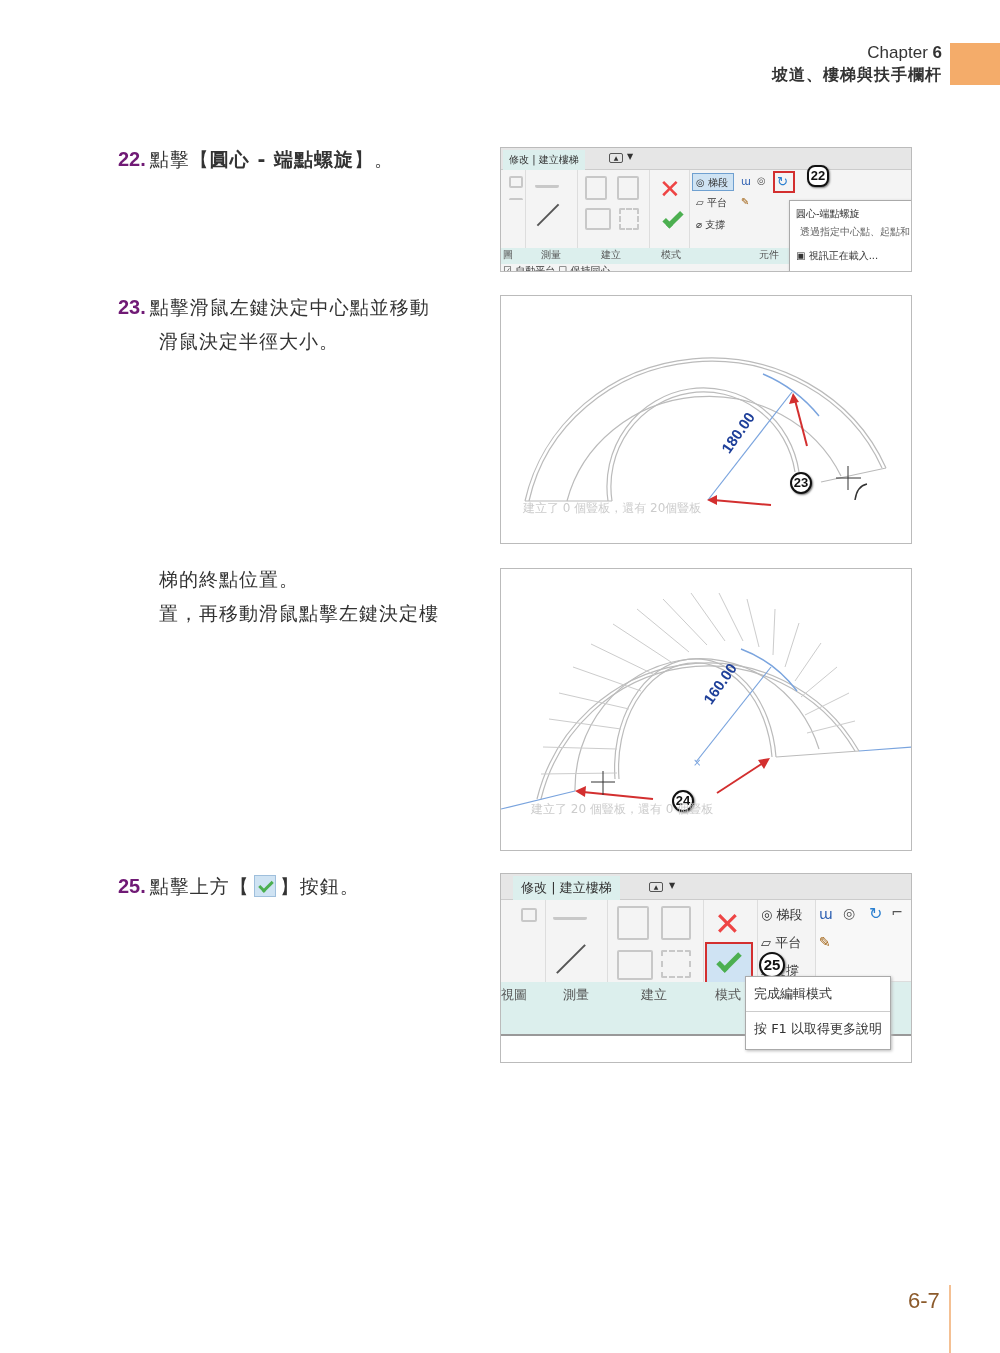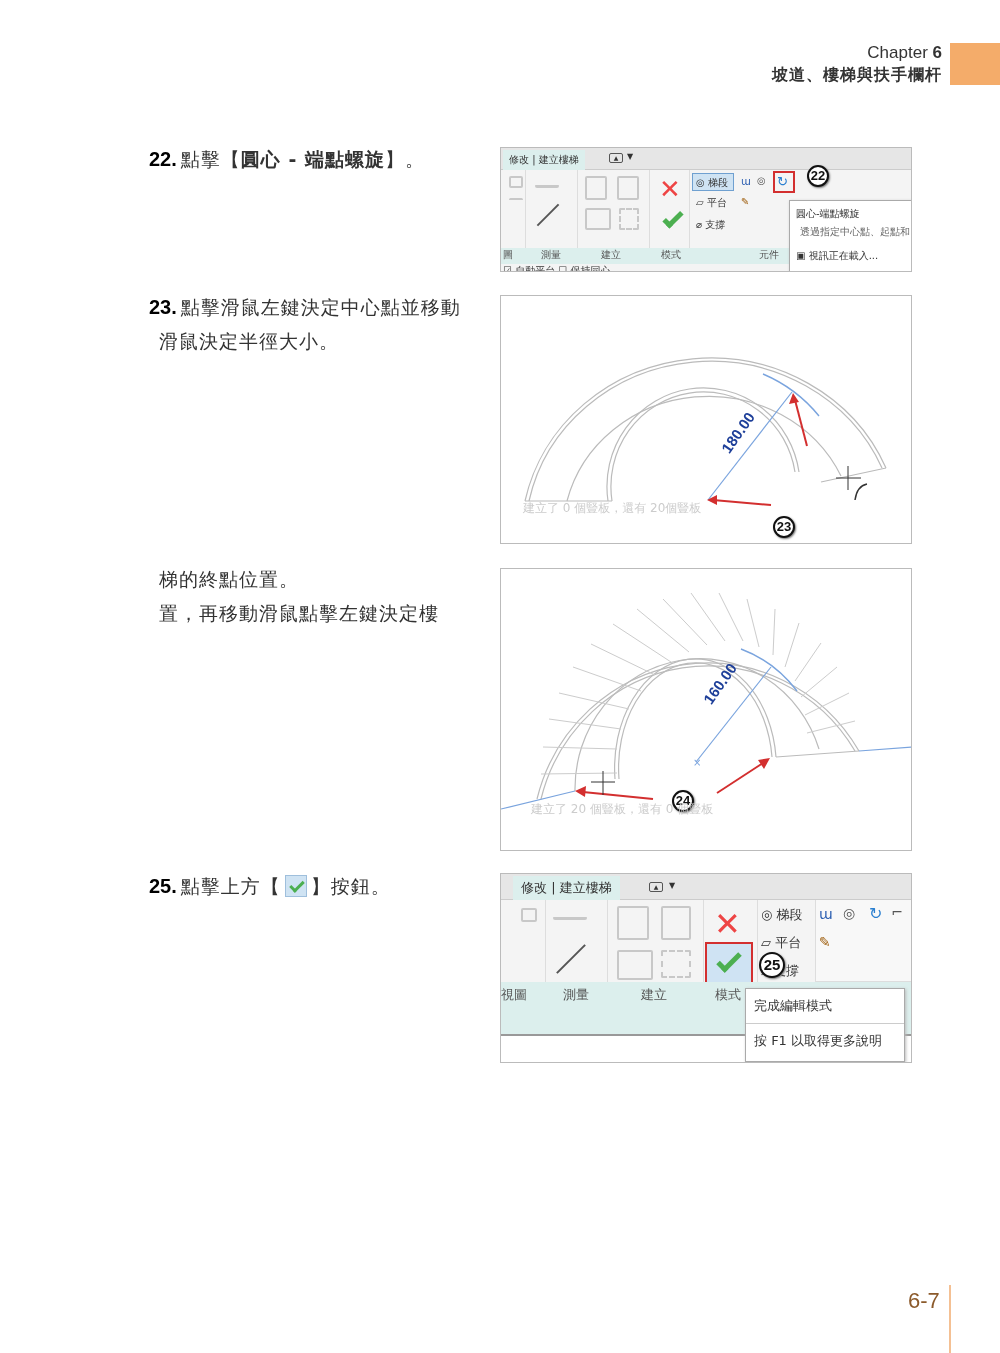--- a/index.html
+++ b/index.html
@@ -4,21 +4,21 @@
 <style>
   * { box-sizing: border-box; margin: 0; padding: 0; }
   body { width: 1000px; height: 1353px; background: #ffffff; position: relative; font-family: "DejaVu Sans", sans-serif; color: #333; overflow: hidden; }
   .header { position: absolute; right: 0; top: 40px; width: 1000px; height: 50px; }
   .chapter-line { position: absolute; right: 58px; top: 3px; font-family: "Liberation Sans", sans-serif; font-size: 17px; color: #333; }
   .chapter-line b { font-weight: bold; }
   .chapter-title { position: absolute; right: 58px; top: 25px; font-size: 16px; font-weight: bold; color: #333; letter-spacing: 1px; }
   .orange-block { position: absolute; right: 0; top: 3px; width: 50px; height: 42px; background: #f4ac6a; }
 
   .step { position: absolute; left: 118px; width: 360px; font-size: 19px; line-height: 34px; color: #333; letter-spacing: 1px; }
-  .step .num { color: #000000; font-weight: bold; font-family: "Liberation Sans", sans-serif; font-size: 20px; margin-right: 4px; letter-spacing: 0; margin-left: 31px; }
+  .step .num { color: #701a75; font-weight: bold; font-family: "Liberation Sans", sans-serif; font-size: 20px; margin-right: 4px; letter-spacing: 0; }
   .step .cont { padding-left: 41px; }
   .step .bold { font-weight: bold; }
   .inline-check { display: inline-block; width: 22px; height: 22px; background: #cfe3f3; border: 1px solid #9fbfdc; vertical-align: -4px; position: relative; margin: 0 4px; }
   .inline-check::after { content: ""; position: absolute; left: 7px; top: 2px; width: 5px; height: 11px; border: solid #4caf50; border-width: 0 3px 3px 0; transform: rotate(45deg); }
 
   .shot { position: absolute; left: 500px; width: 412px; border: 1px solid #bbb; background: #fff; overflow: hidden; }
 
   
   .ribbon-tabs { height: 22px; background: #e6e6e6; position: relative; border-bottom: 1px solid #ccc; }
   .ribbon-tab { position: absolute; left: 2px; top: 2px; height: 20px; padding: 0 6px; background: #dcefed; font-size: 10px; line-height: 20px; color: #333; }
@@ -78,21 +78,21 @@
     <div class="sep" style="left:188px;top:0;height:78px;"></div>
     <div style="position:absolute;left:191px;top:3px;width:42px;height:18px;background:#cfe3f3;border:1px solid #6fa0d0;"></div>
     <div class="small-label" style="left:195px;top:6px;">◎ <span>梯段</span></div>
     <div class="small-label" style="left:195px;top:26px;">▱ <span>平台</span></div>
     <div class="small-label" style="left:195px;top:48px;">⌀ <span>支撐</span></div>
     <div class="small-label" style="left:240px;top:6px;color:#2a5db0;">ɯ</div>
     <div class="small-label" style="left:256px;top:5px;color:#555;">◎</div>
     <div class="small-label" style="left:276px;top:4px;font-size:13px;color:#2a7fd0;">↻</div>
     <div class="redbox" style="left:272px;top:1px;width:22px;height:22px;"></div>
     <div class="small-label" style="left:240px;top:26px;color:#a06010;">✎</div>
-    <div class="badge" style="left:306px;top:-5px;">22</div>
+    <div class="badge" style="left:306px;top:-5px;border-radius:8px;">22</div>
     <div class="panel-labels" style="top:78px;height:16px;">
       <span class="panel-label" style="left:2px;">圖</span>
       <span class="panel-label" style="left:40px;">測量</span>
       <span class="panel-label" style="left:100px;">建立</span>
       <span class="panel-label" style="left:160px;">模式</span>
       <span class="panel-label" style="left:258px;">元件</span>
     </div>
     <div style="position:absolute;left:2px;top:94px;font-size:10px;color:#333;">
       <span>☑</span> <span>自動平台</span>
       <span>☐</span> <span>保持同心</span>
@@ -127,21 +127,21 @@
     <polygon points="206,204 216,199 216,209" fill="#d32f2f"></polygon>
     <line x1="306" y1="150" x2="294" y2="104" stroke="#d32f2f" stroke-width="2"></line>
     <polygon points="292,97 288,108 298,106" fill="#d32f2f"></polygon>
     <g stroke="#333" stroke-width="1">
       <line x1="335" y1="182" x2="360" y2="182"></line>
         <line x1="347" y1="170" x2="347" y2="194"></line>
     </g>
     <path d="M354 204 Q356 190 366 188" stroke="#333" fill="none" stroke-width="1.5"></path>
   </svg>
   <div class="dim-label" style="left:214px;top:128px;transform:rotate(-55deg);">180.00</div>
-  <div class="badge" style="left:272px;top:176px;margin-top:44px;">23</div>
+  <div class="badge" style="left:289px;top:176px;">23</div>
   <div class="canvas-note" style="left:22px;top:204px;">建立了 0 個豎板，還有 20個豎板</div>
 </div>
 
 <div class="step" style="top:562px;">
   <div class="cont">梯的終點位置。</div>
   <div class="cont">置，再移動滑鼠點擊左鍵決定樓</div>
 </div>
 
 <div class="shot" style="top:568px; height:283px;">
   <svg width="412" height="283">
@@ -229,20 +229,20 @@
     <div class="small-label" style="left:318px;top:34px;font-size:14px;color:#a06010;">✎</div>
     <div class="badge" style="left:258px;top:52px;width:26px;height:26px;line-height:22px;font-size:15px;">25</div>
     <div class="panel-labels" style="top:82px;height:26px;font-size:13px;line-height:26px;">
       <span class="panel-label" style="left:0px;">視圖</span>
       <span class="panel-label" style="left:62px;">測量</span>
       <span class="panel-label" style="left:140px;">建立</span>
       <span class="panel-label" style="left:214px;">模式</span>
     </div>
   </div>
   <div style="position:absolute;left:0;top:134px;width:412px;height:28px;background:#dcefed;border-bottom:2px solid #999;"></div>
-  <div class="tooltip" style="left:244px;top:114px;width:160px;height:74px;font-size:13px;">
+  <div class="tooltip" style="left:244px;top:102px;width:146px;height:74px;font-size:13px;">
     <div style="padding:8px 8px;border-bottom:1px solid #ccc;">完成編輯模式</div>
     <div style="padding:8px 8px;">按 F1 以取得更多說明</div>
   </div>
 </div>
 
 <div class="page-num">6-7</div>
 <div class="page-line"></div>
 
 </body></html>

